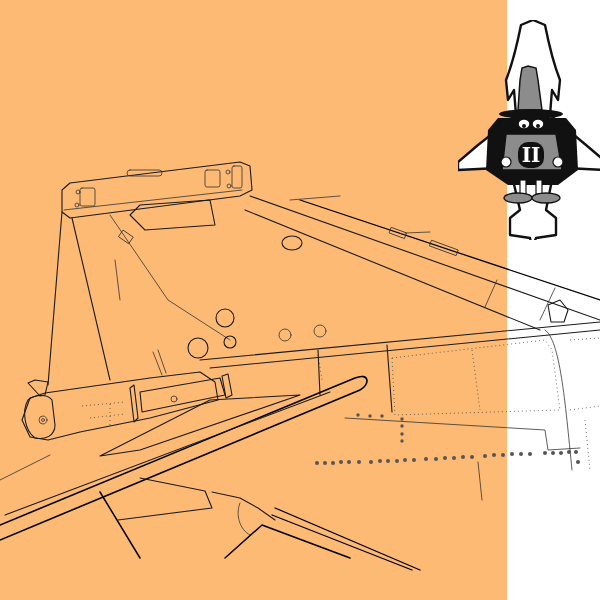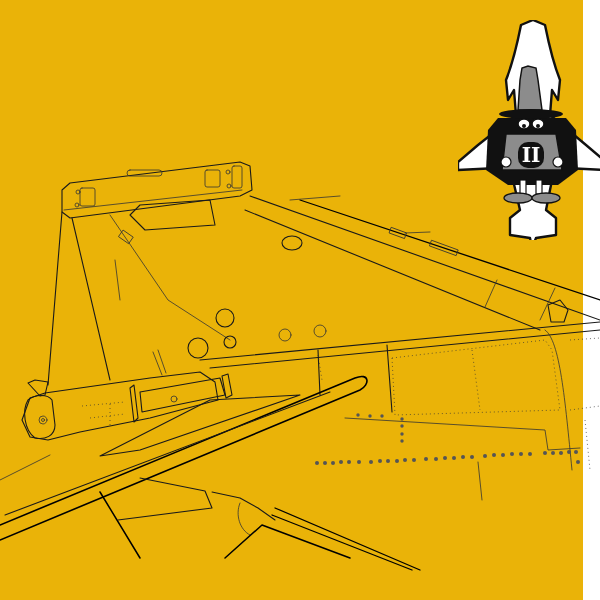--- a/index.html
+++ b/index.html
@@ -1,17 +1,17 @@
 <!DOCTYPE html>
 <html><head>
 <meta charset="utf-8">
 <style>
   html, body { margin: 0; padding: 0; background: #ffffff; }
   body { width: 600px; height: 600px; overflow: hidden; font-family: "DejaVu Sans", sans-serif; }
-  .canvas { position: relative; width: 583px; height: 600px; background: #eab308; }
+  .canvas { position: relative; width: 507px; height: 600px; background: #fdba74; }
   svg { position: absolute; left: 0; top: 0; }
   .ln { fill: none; stroke: #1a1a1a; stroke-width: 1.1; stroke-linecap: round; stroke-linejoin: round; }
   .thin { fill: none; stroke: #333; stroke-width: 0.8; stroke-linecap: round; }
   .bold { fill: none; stroke: #000; stroke-width: 2; stroke-linecap: round; stroke-linejoin: round; }
   .rivet { fill: none; stroke: #333; stroke-width: 0.7; stroke-dasharray: 1 3; }
   .rivet-big { fill: #555; }
   .badge-text { font-family: "DejaVu Serif", serif; font-weight: bold; font-size: 20px; fill: #ffffff; }
 </style>
 </head>
 <body>

